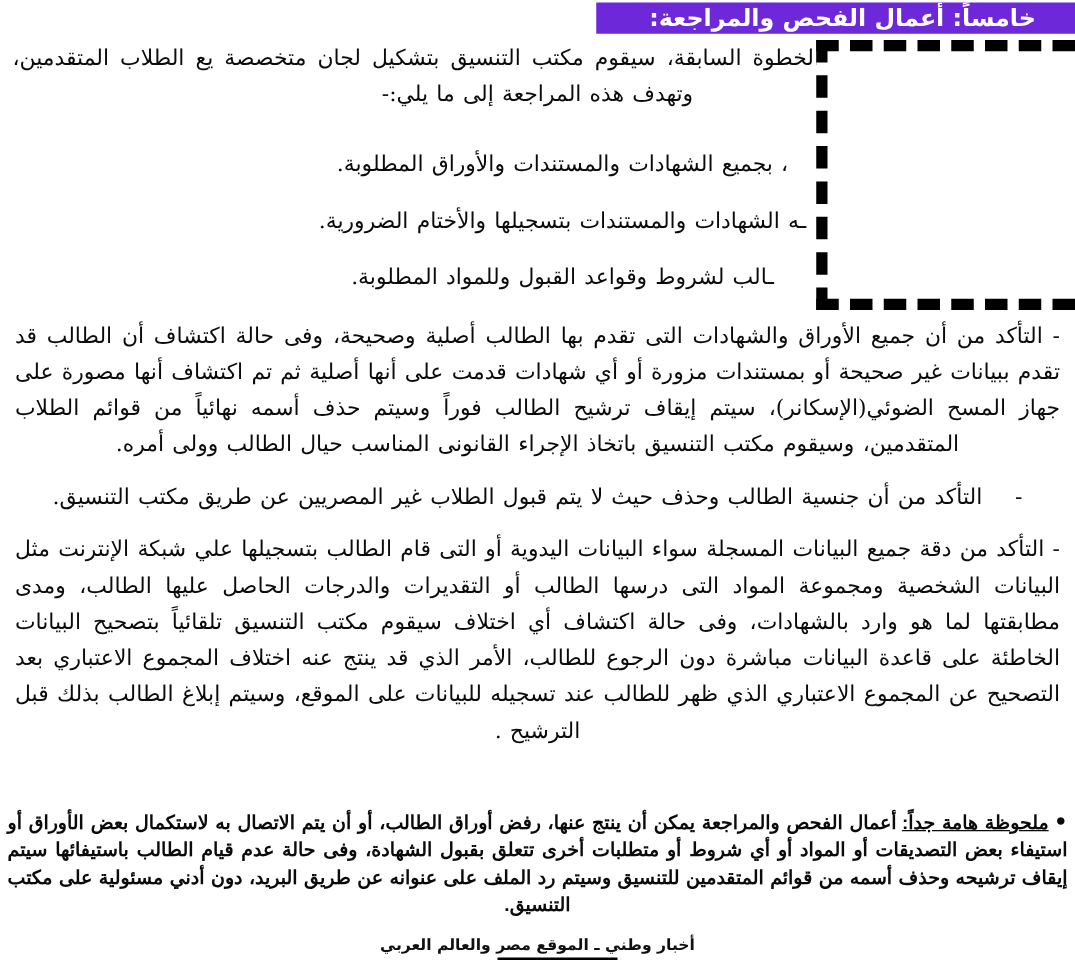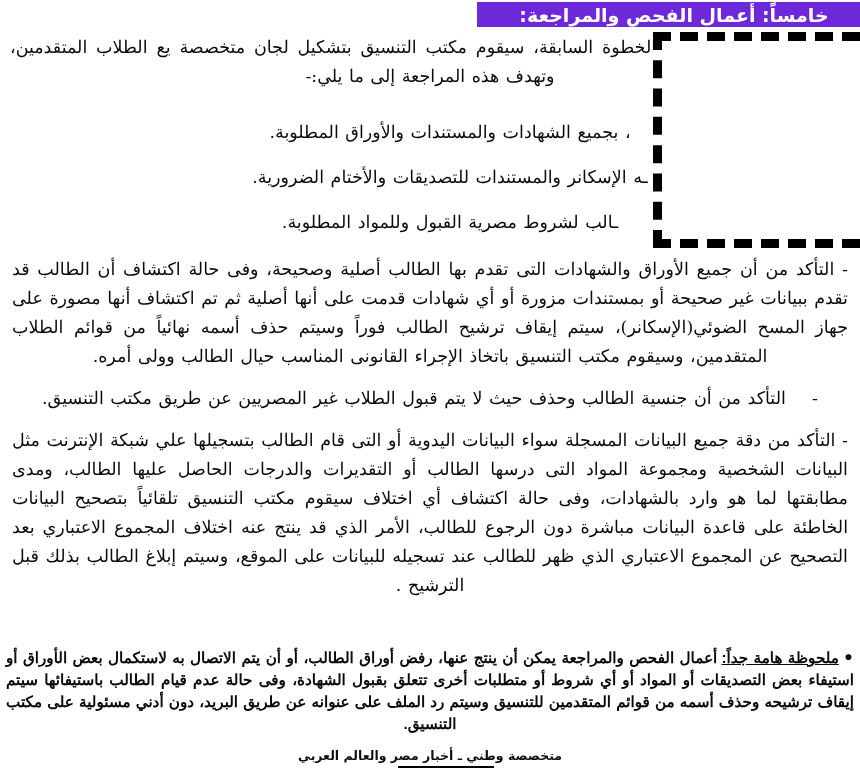--- a/index.html
+++ b/index.html
@@ -160,23 +160,23 @@
   </div>
 
   <div class="body-col">
 
     <p class="para intro">الطلاب كما هو مبين فى الخطوة السابقة، سيقوم مكتب التنسيق بتشكيل لجان متخصصة يع الطلاب المتقدمين، وتهدف هذه  المراجعة إلى ما يلي:-</p>
 
     <div class="spacer-s"></div>
 
     <p class="para sub-item">، بجميع الشهادات والمستندات والأوراق المطلوبة.</p>
 
-    <p class="para sub-item">ـه الإسكانر والمستندات للتصديقات والأختام الضرورية.</p>
-
-    <p class="para sub-item">ـالب لشروط مصرية القبول وللمواد المطلوبة.</p>
+    <p class="para sub-item">ـه الشهادات والمستندات بتسجيلها والأختام الضرورية.</p>
+
+    <p class="para sub-item">ـالب لشروط وقواعد القبول وللمواد المطلوبة.</p>
 
     <div class="spacer-m"></div>
 
     <p class="para dash-item">
       <span>-</span>
       <span>التأكد من أن جميع الأوراق والشهادات التى تقدم بها الطالب أصلية وصحيحة، وفى حالة اكتشاف أن الطالب قد تقدم ببيانات غير صحيحة أو بمستندات مزورة أو أي شهادات قدمت على أنها أصلية ثم تم اكتشاف أنها مصورة على جهاز المسح الضوئي(الإسكانر)، سيتم إيقاف ترشيح الطالب فوراً وسيتم حذف أسمه نهائياً من قوائم الطلاب المتقدمين، وسيقوم مكتب التنسيق باتخاذ الإجراء القانونى المناسب حيال الطالب وولى أمره.</span>
     </p>
 
     <div class="spacer-s"></div>
 
@@ -193,18 +193,18 @@
       <span>التأكد من دقة جميع البيانات المسجلة سواء البيانات اليدوية أو التى قام الطالب بتسجيلها علي شبكة الإنترنت مثل البيانات الشخصية ومجموعة المواد التى درسها الطالب أو التقديرات والدرجات الحاصل عليها الطالب، ومدى مطابقتها لما هو وارد بالشهادات، وفى حالة اكتشاف أي اختلاف سيقوم مكتب التنسيق تلقائياً بتصحيح البيانات الخاطئة على قاعدة البيانات مباشرة دون الرجوع للطالب، الأمر الذي قد ينتج عنه اختلاف المجموع الاعتباري بعد التصحيح عن المجموع الاعتباري الذي ظهر للطالب عند تسجيله للبيانات على الموقع، وسيتم إبلاغ الطالب بذلك قبل الترشيح .</span>
     </p>
 
   </div>
 
   <div class="note-block">
     <span class="note-bullet">●</span>
     <span class="note-lead">ملحوظة هامة جداً:</span><span> أعمال الفحص والمراجعة يمكن أن ينتج عنها، رفض أوراق الطالب، أو أن يتم الاتصال به لاستكمال بعض الأوراق أو استيفاء بعض التصديقات أو المواد أو أي شروط أو متطلبات أخرى تتعلق بقبول الشهادة، وفى حالة عدم قيام الطالب باستيفائها سيتم إيقاف ترشيحه وحذف أسمه من قوائم المتقدمين للتنسيق وسيتم رد الملف على عنوانه عن طريق البريد، دون أدني مسئولية على مكتب التنسيق.</span>
   </div>
 
-  <div class="footer-credit">متخصصة وطني ـ أخبار مصر والعالم العربي</div>
+  <div class="footer-credit">أخبار وطني ـ الموقع مصر والعالم العربي</div>
   <div class="footer-rule"></div>
 
   <div class="mask-box"></div>
 
 </div>
 
 </body></html>

